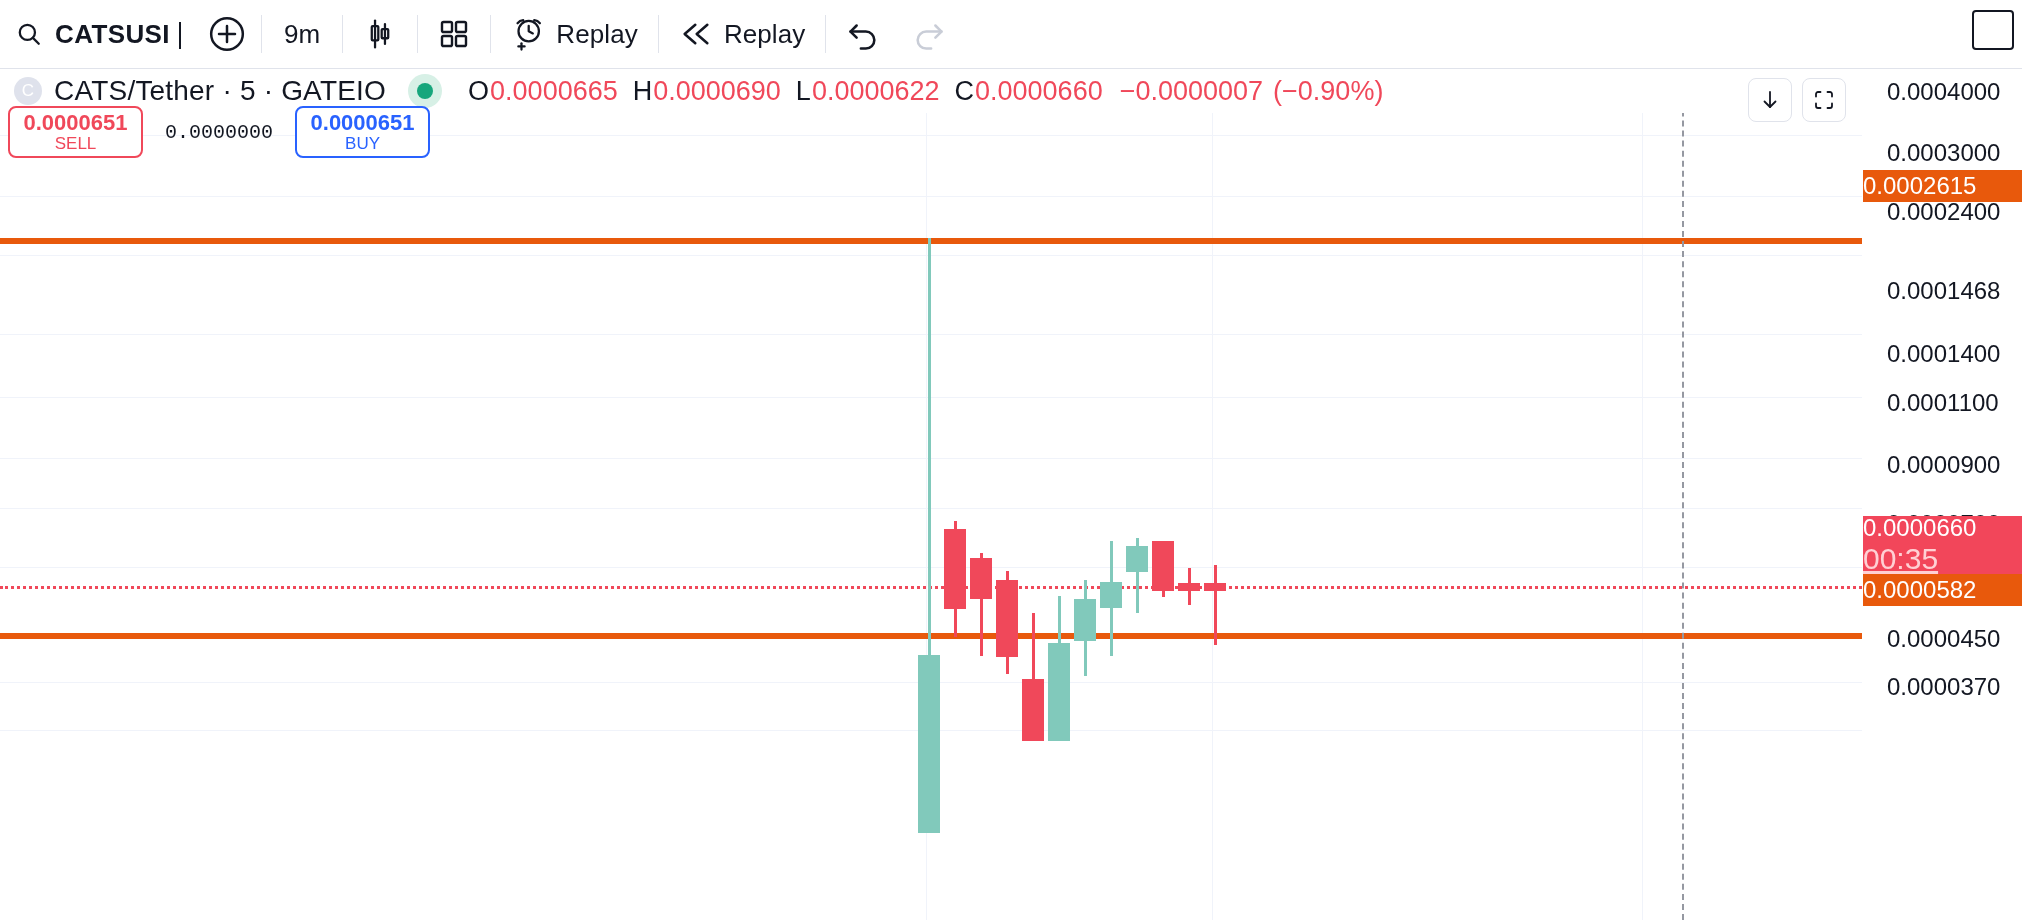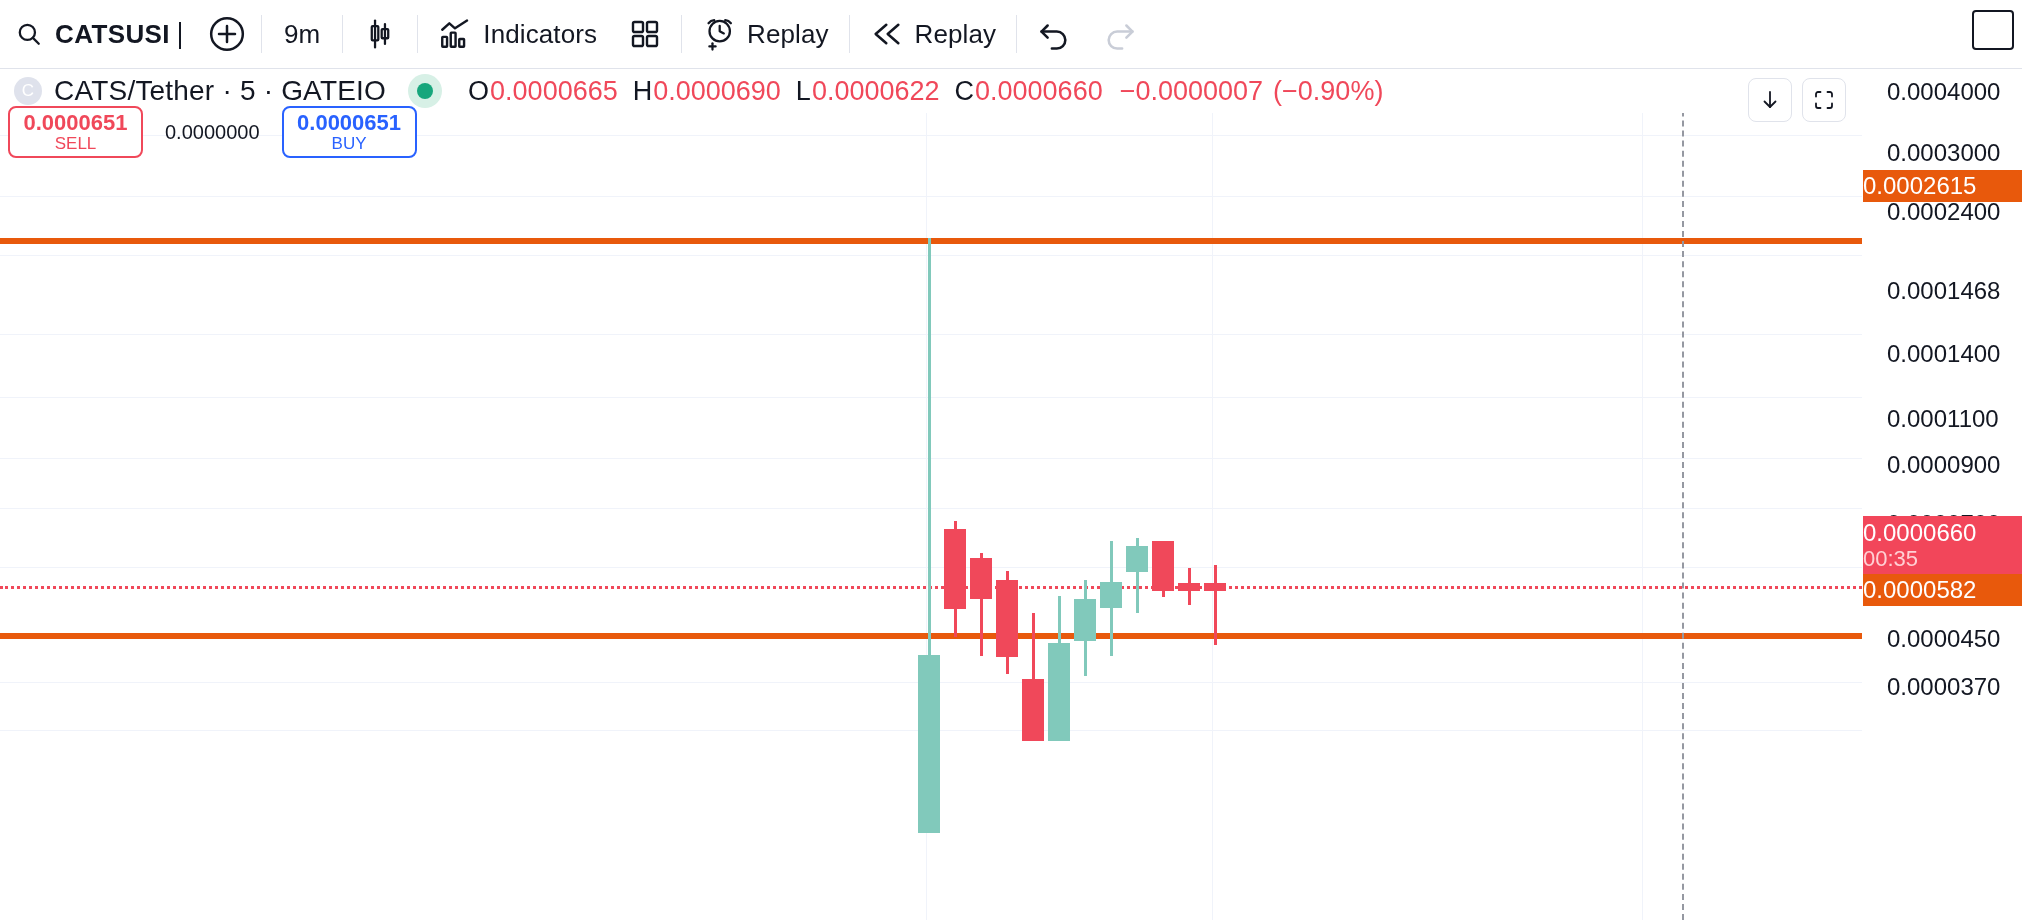--- a/index.html
+++ b/index.html
@@ -74,21 +74,21 @@
     background:#fff; cursor:pointer;
   }
   .bs-sell { border: 2px solid #f0485a; }
   .bs-buy  { border: 2px solid #2962ff; }
   .bs-price { font-size: 22px; font-weight: 700; line-height: 1.05; }
   .bs-sell .bs-price { color:#f0485a; }
   .bs-buy  .bs-price { color:#2962ff; }
   .bs-tag { font-size: 17px; line-height:1.1; margin-top:1px; }
   .bs-sell .bs-tag { color:#f0485a; }
   .bs-buy  .bs-tag { color:#2962ff; }
-  .bs-spread { font-size: 20px; color:#131722; margin: 4px 22px; }
+  .bs-spread { font-size: 20px; color:#131722; margin: 4px 22px; font-family: Liberation Mono, monospace; }
 
   
   .chart-area {
     position:absolute; top:113px; left:0; width:1862px; height:807px;
     overflow:hidden; background:#fff;
   }
   .gridline { position:absolute; left:0; width:1862px; height:1px; background:#f0f3fa; }
   .vgridline { position:absolute; top:0; width:1px; height:807px; background:#f0f3fa; }
 
   .hline {
@@ -118,21 +118,21 @@
     position:absolute; left:24px; font-size:24px; color:#131722; white-space:nowrap;
   }
   .badge {
     position:absolute; left:0; width:160px; border-radius:0;
     display:flex; flex-direction:column; justify-content:center;
     color:#fff; white-space:nowrap;
   }
   .badge-orange { background:#e8590c; }
   .badge-red { background:#f2465a; }
   .badge-val { font-size:24px; line-height:1.15; }
-  .badge-sub { font-size:22px; line-height:1.15; color:#ffd0d4; }
+  .badge-sub { font-size:30px; line-height:1.15; color:#ffd0d4;text-decoration:underline; }
 
   
   .float-btns {
     position:absolute; top:78px; right:176px; display:flex; gap:10px; z-index:7;
   }
   .fbtn {
     width:44px; height:44px; border:1px solid #e0e3eb; border-radius:8px;
     background:#fff; display:flex; align-items:center; justify-content:center;
     cursor:pointer;
   }
@@ -184,31 +184,20 @@
           <line x1="8.5" y1="2.5" x2="8.5" y2="21.5" stroke-linecap="round"></line>
           <rect x="6.2" y="6.5" width="4.6" height="10" rx="0.6"></rect>
           <line x1="15.5" y1="5" x2="15.5" y2="19" stroke-linecap="round"></line>
           <rect x="13.2" y="8.5" width="4.6" height="6.5" rx="0.6"></rect>
         </svg>
       </span>
     </div>
 
     <div class="tb-sep"></div>
 
-    <div class="tb-item">
-      <span class="icon">
-        <svg width="34" height="34" viewBox="0 0 24 24" fill="none" stroke="#131722" stroke-width="1.7">
-          <polyline points="3,9 8,4.5 12,8 20.5,2.5" stroke-linecap="round" stroke-linejoin="round"></polyline>
-          <rect x="3" y="14" width="3.4" height="7" rx="0.4"></rect>
-          <rect x="9" y="11" width="3.4" height="10" rx="0.4"></rect>
-          <rect x="15" y="15.5" width="3.4" height="5.5" rx="0.4"></rect>
-        </svg>
-      </span>
-      <span class="ind-label">Indicators</span>
-    </div>
 
     <div class="tb-item">
       <span class="icon">
         <svg width="32" height="32" viewBox="0 0 24 24" fill="none" stroke="#131722" stroke-width="1.8">
           <rect x="3" y="3" width="7.5" height="7.5" rx="1.2"></rect>
           <rect x="13.5" y="3" width="7.5" height="7.5" rx="1.2"></rect>
           <rect x="3" y="13.5" width="7.5" height="7.5" rx="1.2"></rect>
           <rect x="13.5" y="13.5" width="7.5" height="7.5" rx="1.2"></rect>
         </svg>
       </span>
@@ -392,21 +381,21 @@
       </span>
     </div>
   </div>
 
   <div class="price-scale">
     <div class="pl" style="top:9px">0.0004000</div>
     <div class="pl" style="top:70px">0.0003000</div>
     <div class="pl" style="top:129px">0.0002400</div>
     <div class="pl" style="top:208px">0.0001468</div>
     <div class="pl" style="top:271px">0.0001400</div>
-    <div class="pl" style="top:336px">0.0001100</div>
+    <div class="pl" style="top:320px">0.0001100</div>
     <div class="pl" style="top:382px">0.0000900</div>
     <div class="pl" style="top:441px">0.0000700</div>
     <div class="pl" style="top:556px">0.0000450</div>
     <div class="pl" style="top:604px">0.0000370</div>
 
     <div class="badge badge-orange" style="top:101px; height:32px;">
       <div class="badge-val">0.0002615</div>
     </div>
 
     <div class="badge badge-red" style="top:447px; height:58px;">

